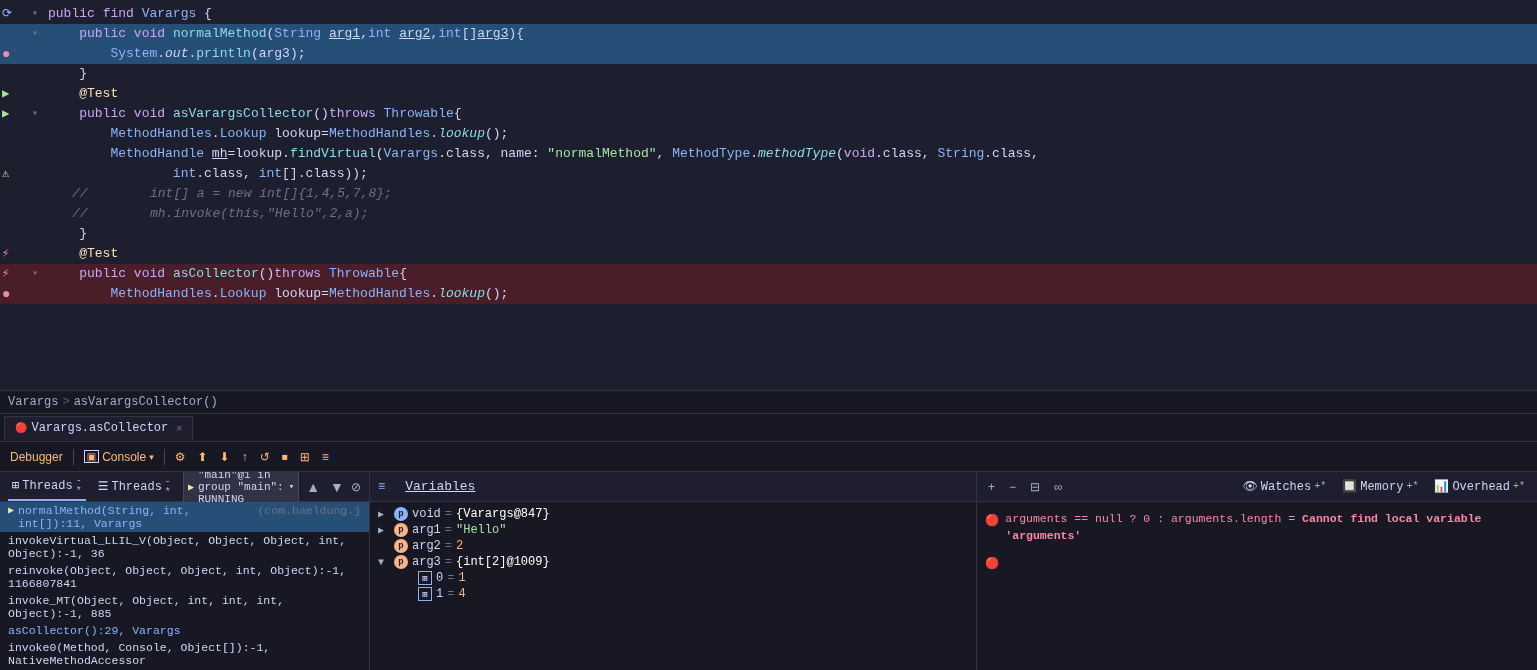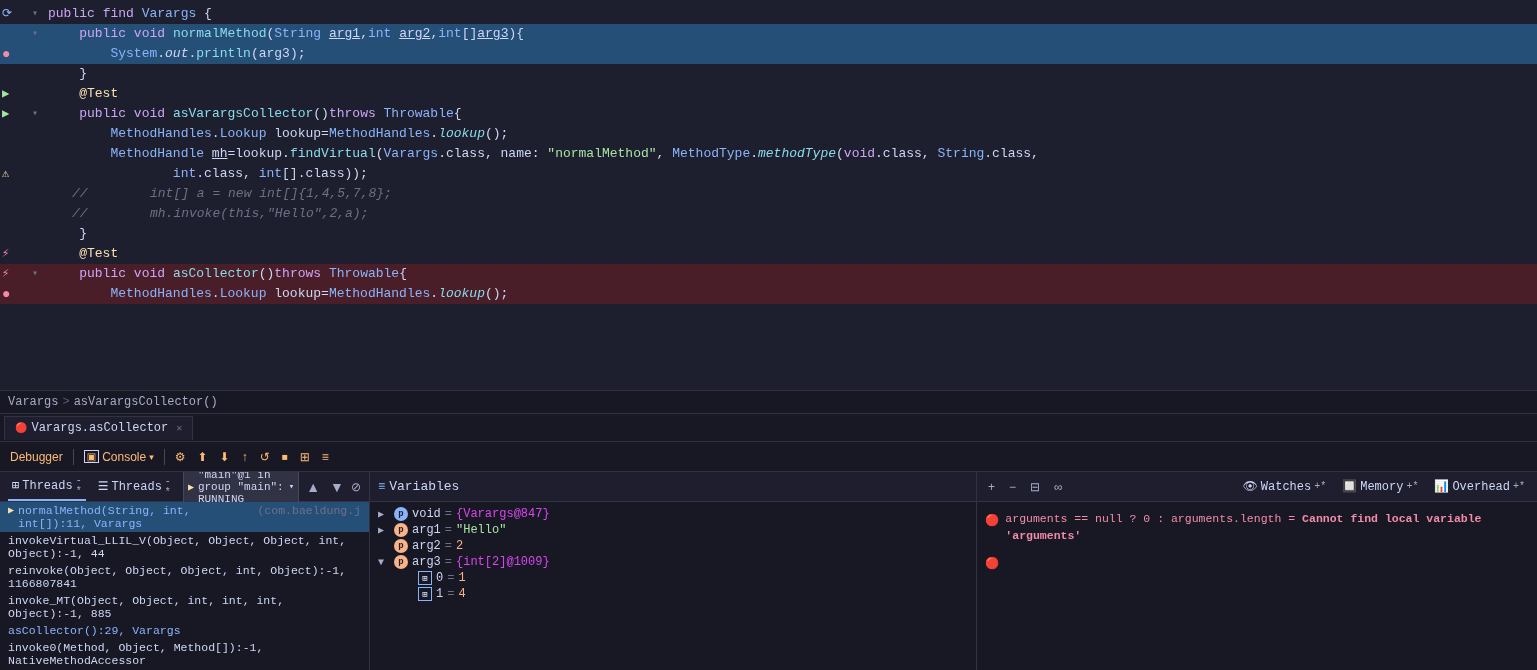--- a/index.html
+++ b/index.html
@@ -327,21 +327,21 @@
       flex-shrink: 0;
     }
 
     .var-icon.blue { background: #89b4fa; color: #1e1e2e; }
     .var-icon.orange { background: #fab387; color: #1e1e2e; }
 
     .var-name { color: #cdd6f4; }
     .var-eq { color: #6c7086; }
     .var-val { color: #a6e3a1; }
     .var-val.int { color: #fab387; }
-    .var-val.ref { color: #d946ef; }
+    .var-val.ref { color: #ffffff; }
 
     .sub-item {
       padding-left: 32px;
     }
 
     
     .right-panel {
       width: 560px;
       min-width: 560px;
       display: flex;
@@ -574,42 +574,42 @@
       </div>
 
       <div class="frames-list">
 
         <div class="frame-item active">
           <span style="color:#f9e2af; font-size:10px;">▶</span>
           <span class="frame-name">normalMethod(String, int, int[]):11, Varargs</span>
           <span class="frame-loc">(com.baeldung.j</span>
         </div>
         <div class="frame-item">
-          <span>invokeVirtual_LLIL_V(Object, Object, Object, int, Object):-1, 44</span>
+          <span>invokeVirtual_LLIL_V(Object, Object, Object, int, Object):-1, 36</span>
         </div>
         <div class="frame-item">
           <span>reinvoke(Object, Object, Object, int, Object):-1, 1166807841</span>
         </div>
         <div class="frame-item">
           <span>invoke_MT(Object, Object, int, int, int, Object):-1, 885</span>
         </div>
         <div class="frame-item">
           <span class="frame-name">asCollector():29, Varargs</span>
         </div>
         <div class="frame-item">
-          <span>invoke0(Method, Object, Method[]):-1, NativeMethodAccessor</span>
+          <span>invoke0(Method, Console, Object[]):-1, NativeMethodAccessor</span>
         </div>
 
       </div>
     </div>
 
     <div class="mid-panel">
       <div class="mid-panel-header">
         <span style="font-size:12px; font-weight:bold; color:#89b4fa;">≡</span>
-        <span style="margin-left:4px;">Variables</span>
+        <span style="margin-left:20px;text-decoration:underline;">Variables</span>
       </div>
       <div class="variables-list">
 
         <div class="var-item">
           <span class="var-expand">▶</span>
           <span class="var-icon blue">p</span>
           <span class="var-name">void</span>
           <span class="var-eq"> = </span>
           <span class="var-val ref">{Varargs@847}</span>
         </div>

